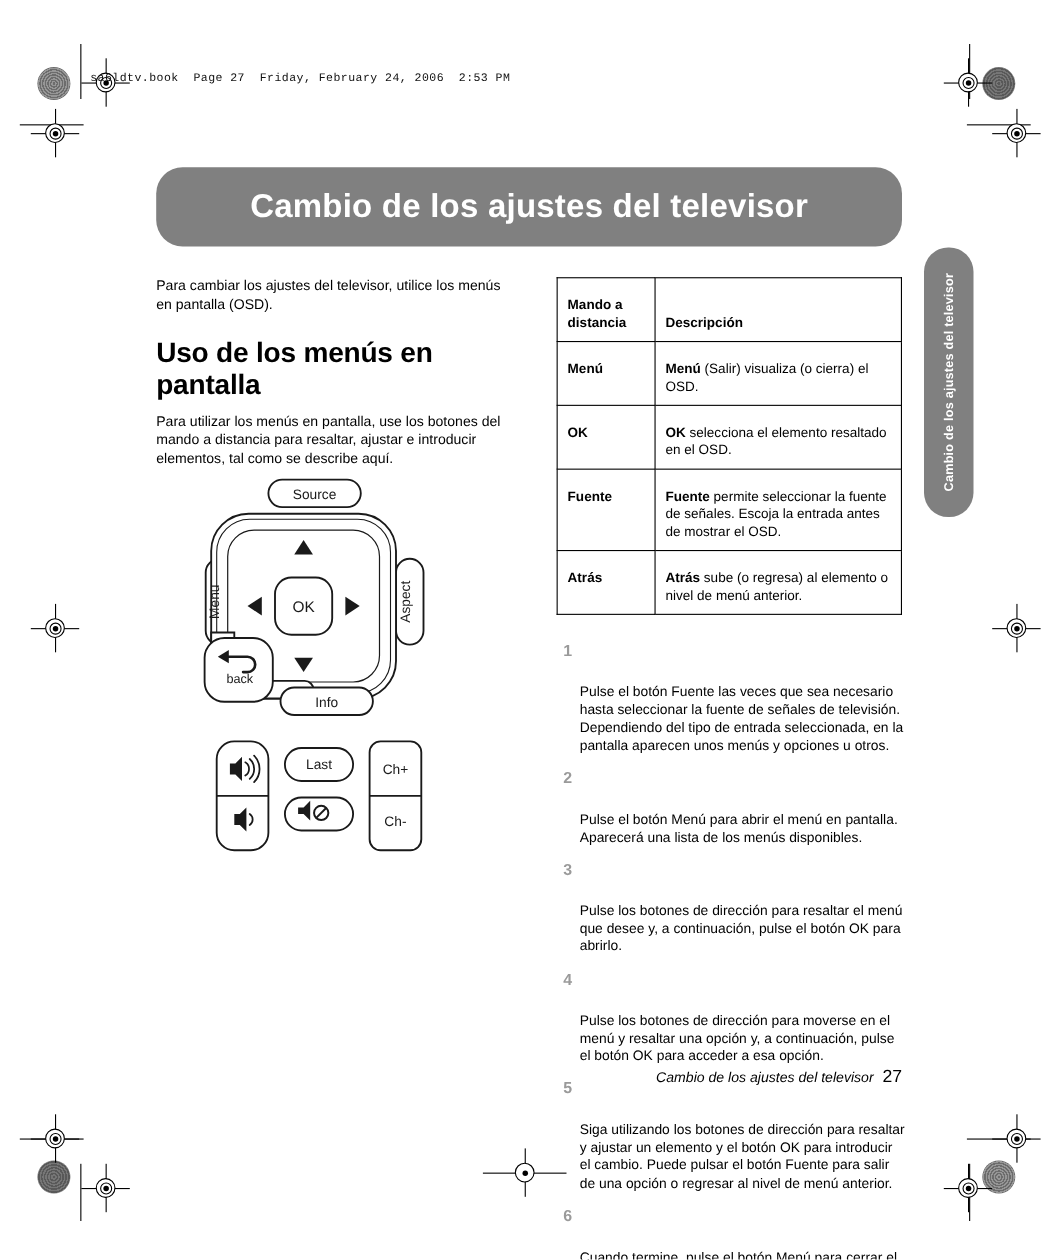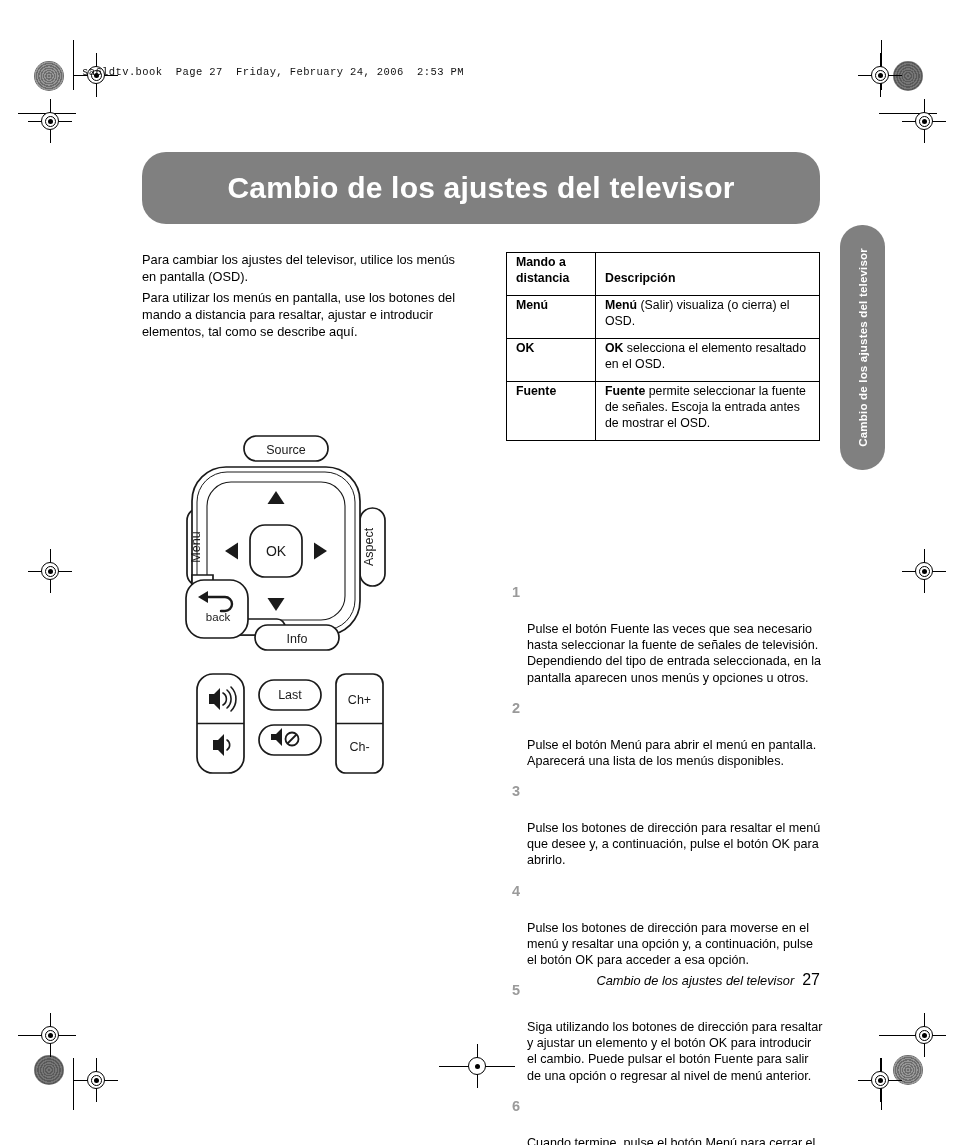--- a/index.html
+++ b/index.html
@@ -85,21 +85,21 @@
   
   .col-right { position: absolute; left: 506px; top: 252px; width: 313px; }
 
   table.keytable {
     border-collapse: collapse;
     width: 313px;
     table-layout: fixed;
   }
   table.keytable td {
     border: 1.4px solid #000;
-    padding: 2px 8px 8px 9px;
+    padding: 17px 8px 8px 9px;
     vertical-align: top;
     font-size: 12.3px;
     line-height: 1.3;
   }
   table.keytable td.c1 { width: 89px; font-weight: bold; }
   table.keytable td.c2 { width: 224px; }
   table.keytable tr.head td { font-weight: bold; }
   table.keytable tr.head td.c2 { vertical-align: bottom; }
   table.keytable b { font-weight: bold; }
 
@@ -217,20 +217,21 @@
 <div class="title-banner">
   <span class="txt">Cambio de los ajustes del televisor</span>
 </div>
 
 <div class="side-tab">
   <span class="vtxt">Cambio de los ajustes del televisor</span>
 </div>
 
 <div class="col-left">
   <p class="body-p">Para cambiar los ajustes del televisor, utilice los menús en pantalla (OSD).</p>
+  <h2 class="sec">Uso de los menús en pantalla</h2>
   <p class="body-p">Para utilizar los menús en pantalla, use los botones del mando a distancia para resaltar, ajustar e introducir elementos, tal como se describe aquí.</p>
 </div>
 
 <div class="remote">
   <svg width="275" height="370" viewBox="0 0 275 370" fill="none">
     <g stroke="#1a1a1a" stroke-width="1.7" fill="#ffffff">
 
       <rect x="79" y="11" width="84" height="25" rx="12.5"></rect>
 
       <rect x="22" y="83" width="25" height="78" rx="12.5"></rect>
@@ -319,20 +320,24 @@
         <td class="c2"><b>Menú</b><span> (Salir) visualiza (o cierra) el OSD.</span></td>
       </tr>
       <tr>
         <td class="c1">OK</td>
         <td class="c2"><b>OK</b><span> selecciona el elemento resaltado en el OSD.</span></td>
       </tr>
       <tr>
         <td class="c1">Fuente</td>
         <td class="c2"><b>Fuente</b><span> permite seleccionar la fuente de señales. Escoja la entrada antes de mostrar el OSD.</span></td>
       </tr>
+      <tr>
+        <td class="c1">Atrás</td>
+        <td class="c2"><b>Atrás</b><span> sube (o regresa) al elemento o nivel de menú anterior.</span></td>
+      </tr>
     </tbody>
   </table>
 </div>
 
 <div class="steps">
   <div class="step">
     <span class="num">1</span>
     <span class="txt">Pulse el botón Fuente las veces que sea necesario hasta seleccionar la fuente de señales de televisión. Dependiendo del tipo de entrada seleccionada, en la pantalla aparecen unos menús y opciones u otros.</span>
   </div>
   <div class="step">

